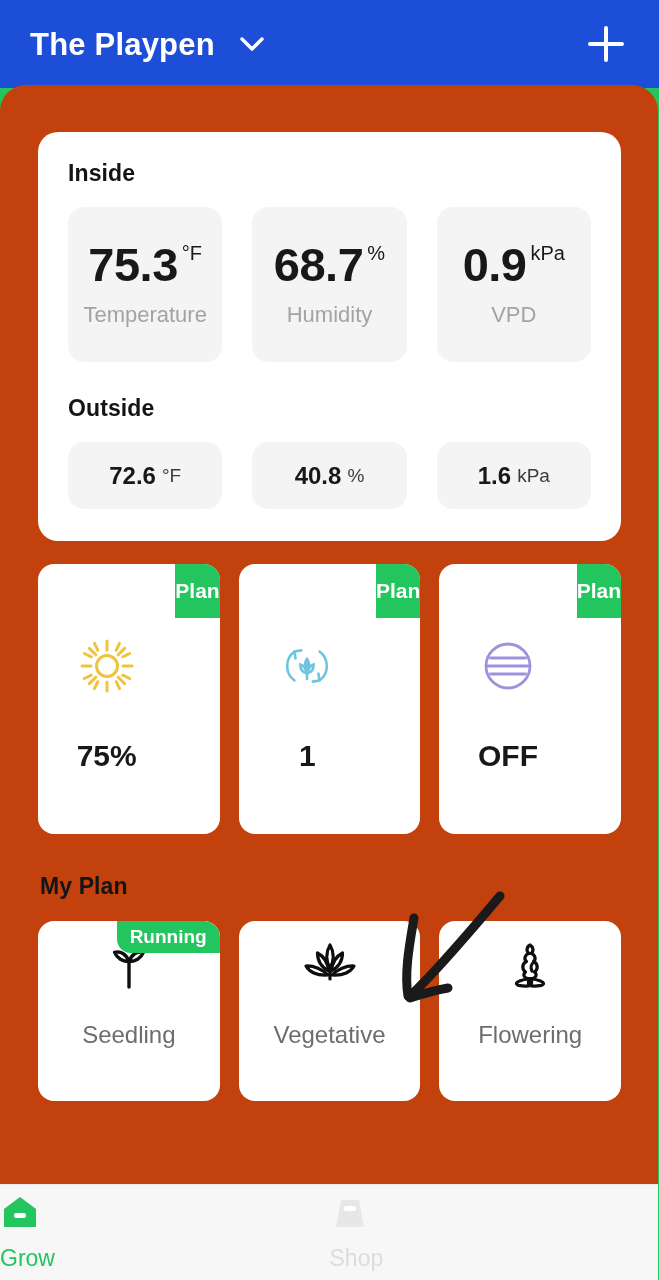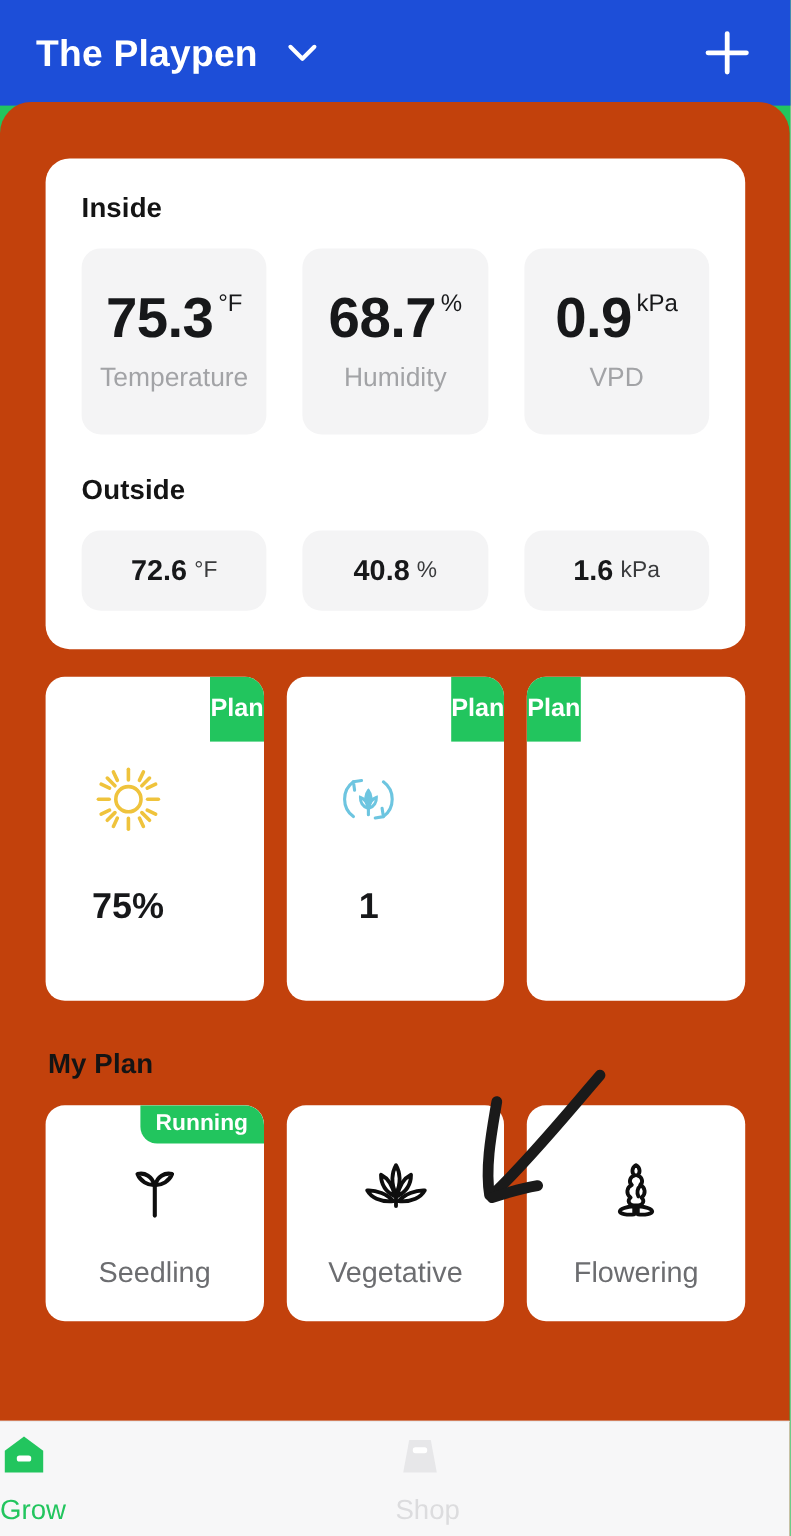--- a/index.html
+++ b/index.html
@@ -215,21 +215,20 @@
   }
   .plan-card {
     position: relative;
     flex: 1;
     background: #ffffff;
     border-radius: 16px;
     height: 180px;
     display: flex;
     flex-direction: column;
     align-items: center;
-    justify-content: center;
     overflow: hidden;
   }
   .plan-badge {
     position: absolute;
     top: 0; right: 0;
     background: #22C55E;
     color: #ffffff;
     font-size: 19px;
     font-weight: bold;
     padding: 6px 13px 7px 13px;
@@ -406,20 +405,33 @@
                   <path d="M35.6 27.5 C35.8 31.3 33.8 35 29.7 36.3 C29.8 32.3 32.1 28.8 35.6 27.5 Z"></path>
                 </g>
               </svg>
             </div>
             <div class="device-value">1</div>
           </div>
           <div class="device-plan">Plan</div>
         </div>
 
         <div class="device-card">
+          <div class="device-top">
+            <div class="device-icon">
+              <svg width="52" height="52" viewBox="0 0 52 52">
+                <circle cx="26" cy="26" r="22" fill="none" stroke="#9B93DE" stroke-width="2.8"></circle>
+                <g stroke="#9B93DE" stroke-width="2.8" stroke-linecap="round">
+                  <path d="M8.5 18 L43.5 18"></path>
+                  <path d="M5.5 26 L46.5 26"></path>
+                  <path d="M8.5 34 L43.5 34"></path>
+                </g>
+              </svg>
+            </div>
+            <div class="device-value">OFF</div>
+          </div>
           <div class="device-plan">Plan</div>
         </div>
 
       </div>
 
       <div class="section-label myplan-label">My Plan</div>
 
       <div class="plan-row">
 
         <div class="plan-card">

